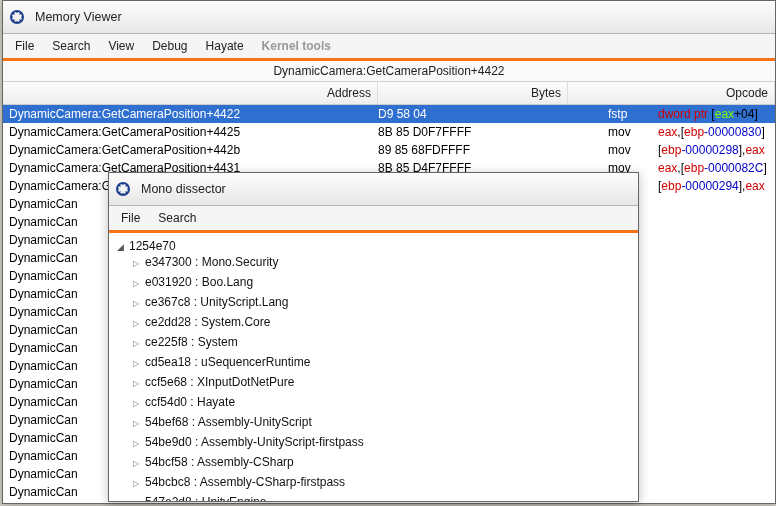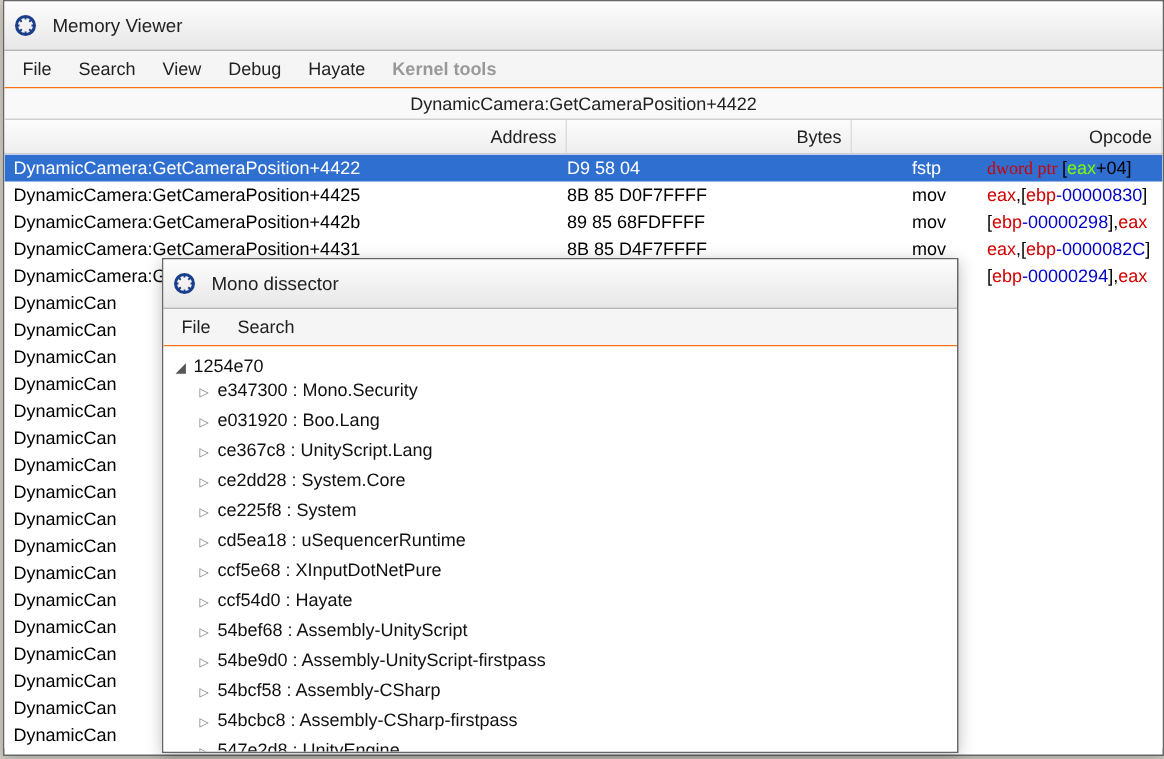--- a/index.html
+++ b/index.html
@@ -19,21 +19,21 @@
     display: flex;
     align-items: center;
     height: 24px;
     padding: 16px 6px;
     gap: 10px;
   }
   .titlebar .title { font-size: 12.5px; color: #222; }
   .menubar {
     display: flex;
     background: #f5f5f5;
-    border-bottom: 1px solid #f97316;
+    border-bottom: 3px solid #f97316;
     padding: 2px 4px;
     gap: 2px;
   }
   .menubar .menuitem {
     padding: 3px 8px;
     color: #222;
     cursor: default;
   }
   .menubar .menuitem.disabled { color: #999; font-weight: bold; }
   .pathbar {
@@ -68,21 +68,21 @@
   .row.selected { background:#2f6fd0; color:#fff; }
   .row .c-addr   { width: 375px; padding-left:6px; color:#000; }
   .row .c-bytes  { width: 190px; color:#000; }
   .row .c-op     { width: 50px; font-weight:normal; color:#000;margin-left:40px; }
   .row .c-args   { flex:1; color:#000; }
   .row.selected .c-addr, .row.selected .c-bytes, .row.selected .c-op { color:#fff; }
   .reg-eax { color:#d00000; }
   .reg-ebp { color:#d00000; }
   .reg-mem { color:#0000c8; }
   .row.selected .reg-eax { color:#7CFC00; }
-  .row .dword { color:#d00000;font-family:Liberation Serif, serif; }
+  .row .dword { color:#d00000; }
 
   .appicon svg { display:block; }
 
   
   #mono-window { left:108px; top:172px; width:531px; height:330px; }
   #memory-window { left:2px; top:0; width:774px; height:504px; }
 
   .tree { padding:6px 8px; overflow:hidden; background:#fff; }
   .tree-root > .tree-label::before {
     content:"◢"; font-size:9px; color:#555; display:inline-block; width:12px;

